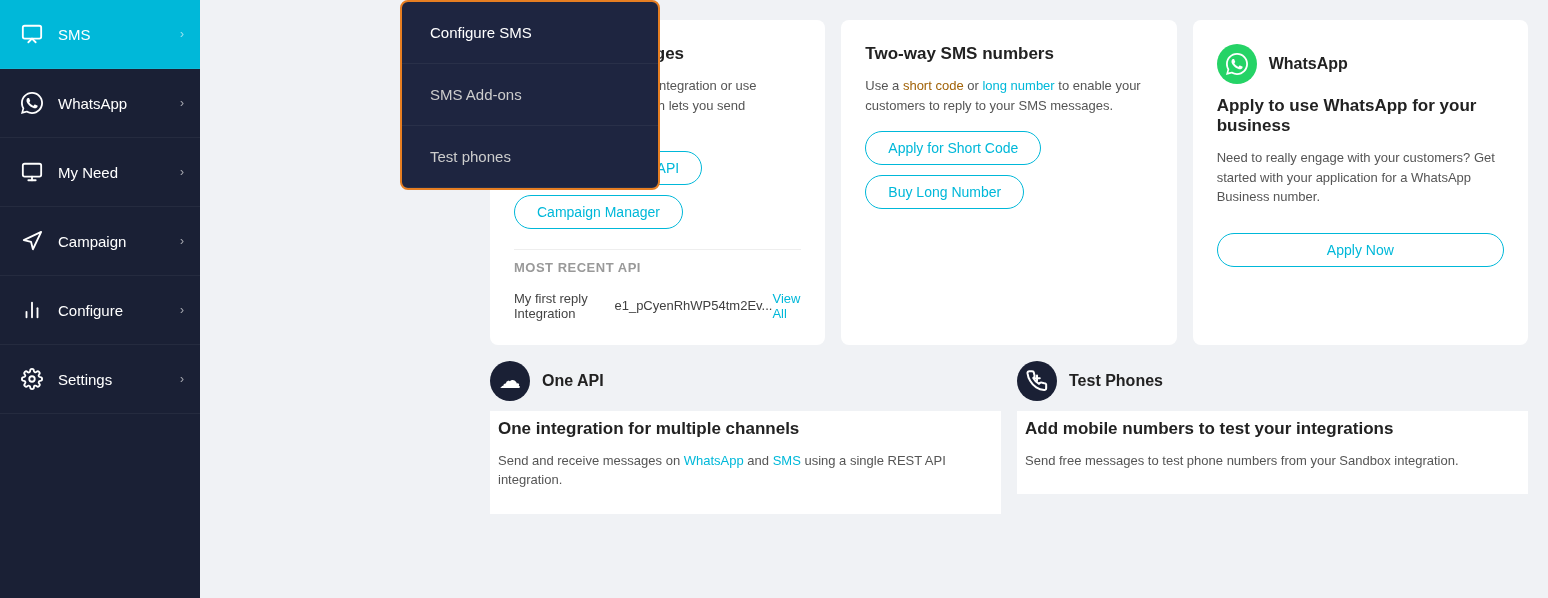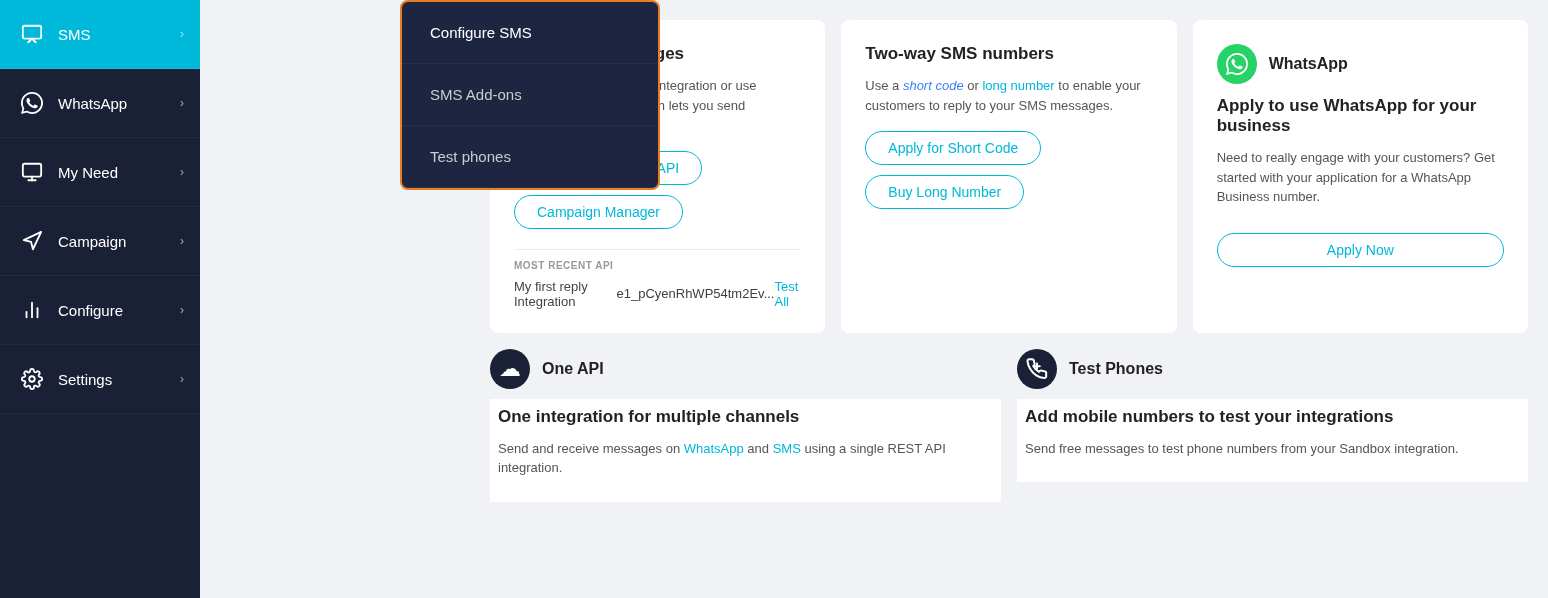--- a/index.html
+++ b/index.html
@@ -112,24 +112,24 @@
       padding: 8px 22px;
       font-size: 14px;
       cursor: pointer;
       display: inline-block;
       margin-right: 10px;
       margin-bottom: 10px;
       white-space: nowrap;
     }
 
     .most-recent {
-      font-size: 10px;
+      font-size: 13px;
       color: #999;
       letter-spacing: 0.5px;
-      margin-bottom: 8px;
+      margin-bottom: 16px;
       text-transform: uppercase;
       font-weight: 600;
     }
 
     .api-row {
       display: flex;
       align-items: center;
       font-size: 13px;
       color: #444;
     }
@@ -278,28 +278,28 @@
       <div class="card-desc">Use our SMS HTTP API integration or use Campaign Manager which lets you send message without code.</div>
       <div>
         <button class="btn-outline">Create SMS HTTP API</button>
         <button class="btn-outline">Campaign Manager</button>
       </div>
       <hr class="divider">
       <div class="most-recent">MOST RECENT API</div>
       <div class="api-row">
         <span>My first reply Integration</span>
         <span class="api-key">e1_pCyenRhWP54tm2Ev...</span>
-        <span class="view-all-link">Test All</span>
+        <span class="view-all-link">View All</span>
       </div>
     </div>
 
     <div class="card">
       <div class="card-title">Two-way SMS numbers</div>
       <div class="card-desc">
-        Use a <span style="color:#3b82f6;font-style:italic;">short code</span> or <span style="color:#00b8d9;">long number</span> to enable your customers to reply to your SMS messages.
+        Use a <span style="color:#a16207;">short code</span> or <span style="color:#00b8d9;">long number</span> to enable your customers to reply to your SMS messages.
       </div>
       <div>
         <button class="btn-outline" style="display:block;">Apply for Short Code</button>
         <button class="btn-outline" style="display:block; margin-bottom:10px;">Buy Long Number</button>
       </div>
     </div>
 
     <div class="card" style="min-width:300px; max-width:340px;">
       <div class="section-header">
         <div class="section-icon green">

